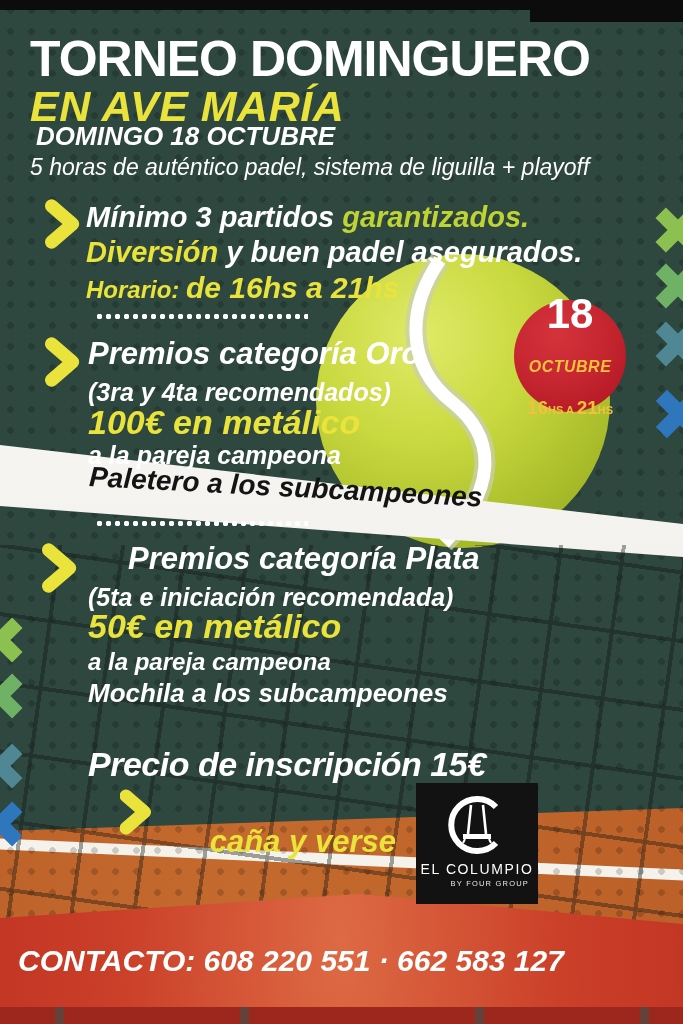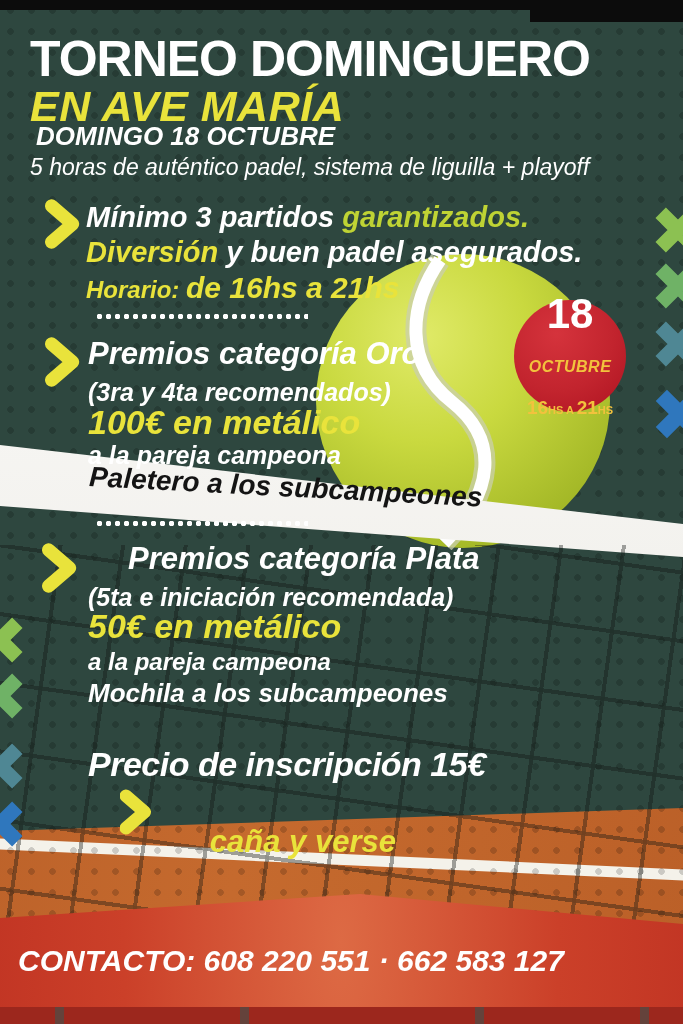--- a/index.html
+++ b/index.html
@@ -114,20 +114,30 @@
     <div class="time"><span class="big">16</span><span>HS</span><span> A </span><span class="big">21</span><span>HS</span></div>
   </div>
 
   <div class="banner"></div>
   <div class="bottom-strip"></div>
   <div class="post" style="left:55px"></div>
   <div class="post" style="left:240px"></div>
   <div class="post" style="left:475px"></div>
   <div class="post" style="left:640px"></div>
 
+  <div class="logo">
+    <svg width="64" height="64" viewBox="0 0 64 64">
+      <path d="M 51 14 A 26 26 0 1 0 51 50" fill="none" stroke="#ffffff" stroke-width="6"></path>
+      <path d="M26 12 L23 41 M38 12 L41 41" stroke="#ffffff" stroke-width="2.6" fill="none"></path>
+      <rect x="18" y="41" width="28" height="5" fill="#ffffff"></rect>
+      <path d="M20 46 l-2 4 M44 46 l2 4" stroke="#ffffff" stroke-width="2" fill="none"></path>
+    </svg>
+    <div class="name">EL COLUMPIO</div>
+    <div class="sub">BY FOUR GROUP</div>
+  </div>
 
   <div class="xm" style="left:652px;top:204px">
     <svg width="52" height="52" viewBox="0 0 60 60">
         <path d="M10 10 L50 50 M50 10 L10 50" stroke="#8cc152" stroke-width="17"></path>
       </svg></div>
   <div class="xm" style="left:652px;top:260px">
     <svg width="52" height="52" viewBox="0 0 60 60">
         <path d="M10 10 L50 50 M50 10 L10 50" stroke="#6fb266" stroke-width="17"></path>
       </svg></div>
   <div class="xm" style="left:652px;top:318px">

